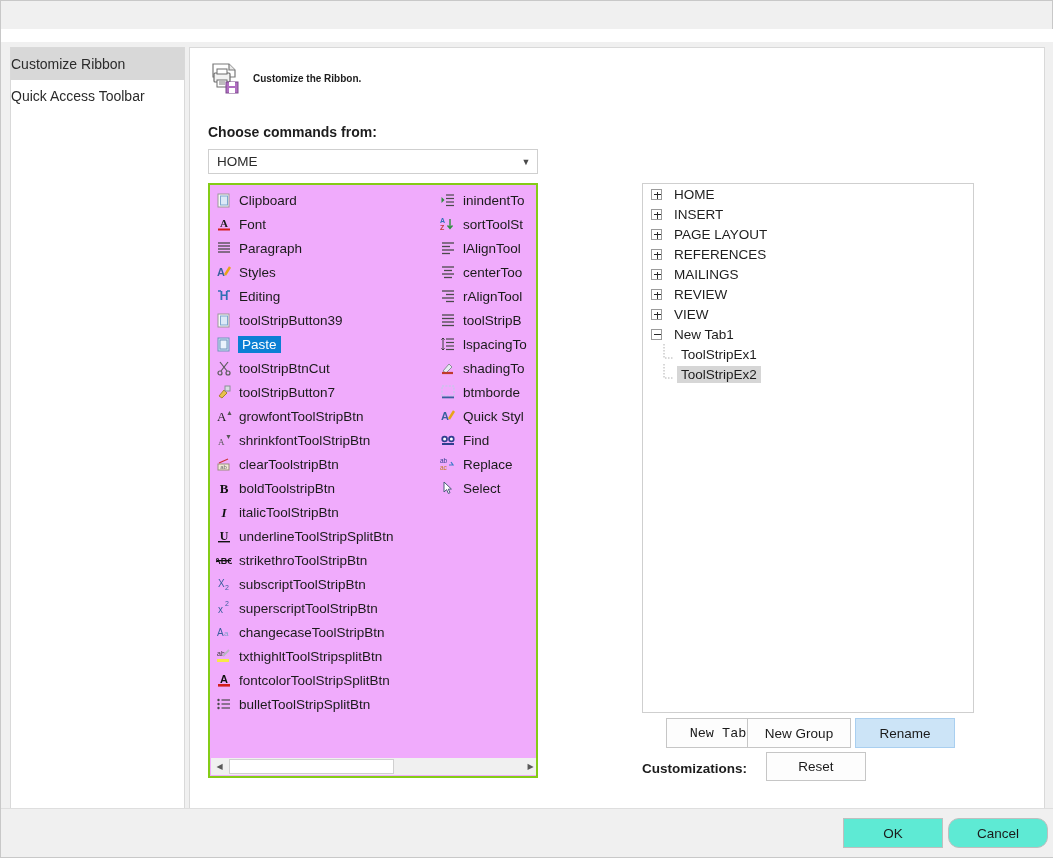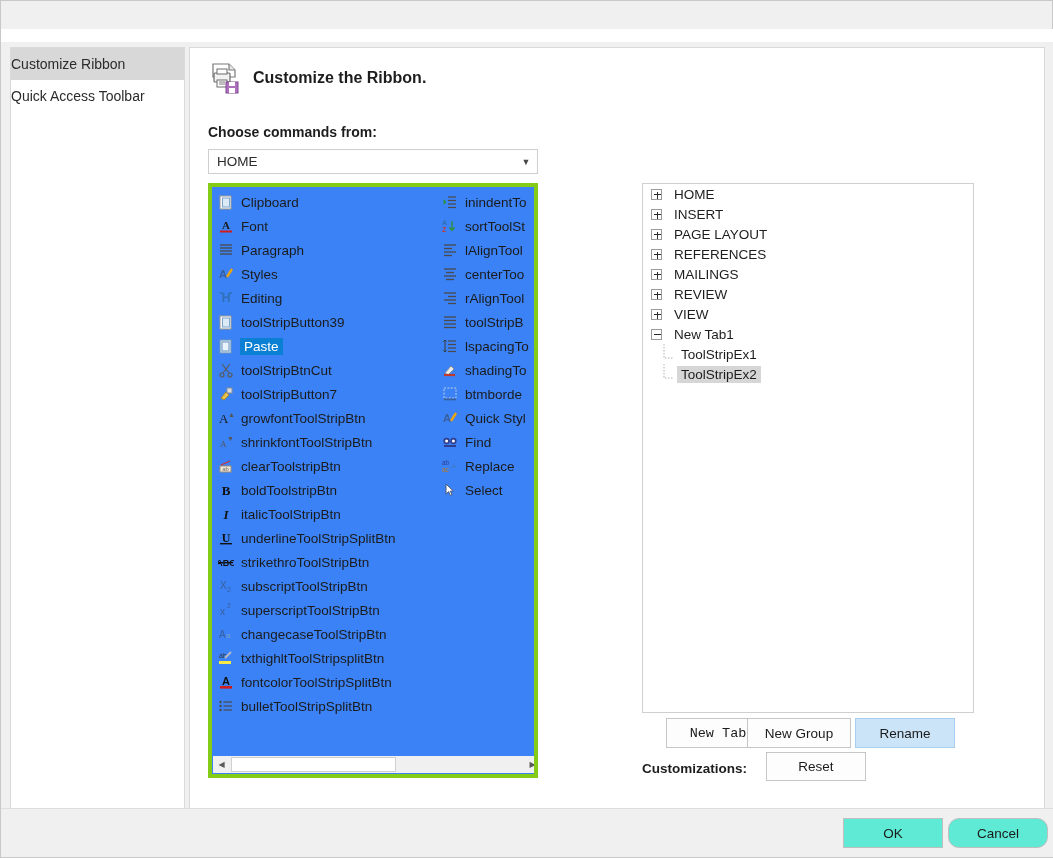--- a/index.html
+++ b/index.html
@@ -65,21 +65,21 @@
     position: absolute; left: 188px; top: 5px;
     width: 856px; height: 763px;
     background: #ffffff;
     border: 1px solid #d9d9d9;
   }
 
   
   #hdr { position: absolute; left: 17px; top: 12px; display: flex; align-items: center; }
   #hdr-icon { width: 36px; height: 36px; position: relative; }
   #hdr-label {
-    margin-left: 10px; font-size: 16px; color: #1d1d1d; font-weight: 600;
+    margin-left: 10px; font-size: 10px; color: #1d1d1d; font-weight: 600;
   }
 
   #choose-label {
     position: absolute; left: 18px; top: 76px;
     font-size: 14px; color: #1d1d1d; font-weight: 600; text-align: right;
   }
 
   
   #combo {
     position: absolute; left: 18px; top: 101px;
@@ -90,21 +90,21 @@
   }
   #combo-value { margin-left: 8px; font-size: 13.5px; color: #2b2b2b; flex: 1; }
   #combo-arrow {
     width: 22px; text-align: center; font-size: 9px; color: #4a4a4a;
   }
 
   
   #cmdbox {
     position: absolute; left: 18px; top: 135px;
     width: 330px; height: 595px;
-    border: 4px solid #84cc16; background: #3b82f6;
+    border: 2px solid #84cc16; background: #f0abfc;
     overflow: hidden;
     padding-left: 18px;
   }
   #cmdlist-inner { position: absolute; left:0; top: 3px; width: 330px; height: 578px; overflow: hidden; }
   .cmdcol { position: absolute; top: 0; }
   #col-a { left: 4px; width: 222px; }
   #col-b { left: 228px; width: 104px; overflow: hidden; }
   .cmd {
     height: 24px; display: flex; align-items: center;
     font-size: 13.5px; color: #1b1b1b;

